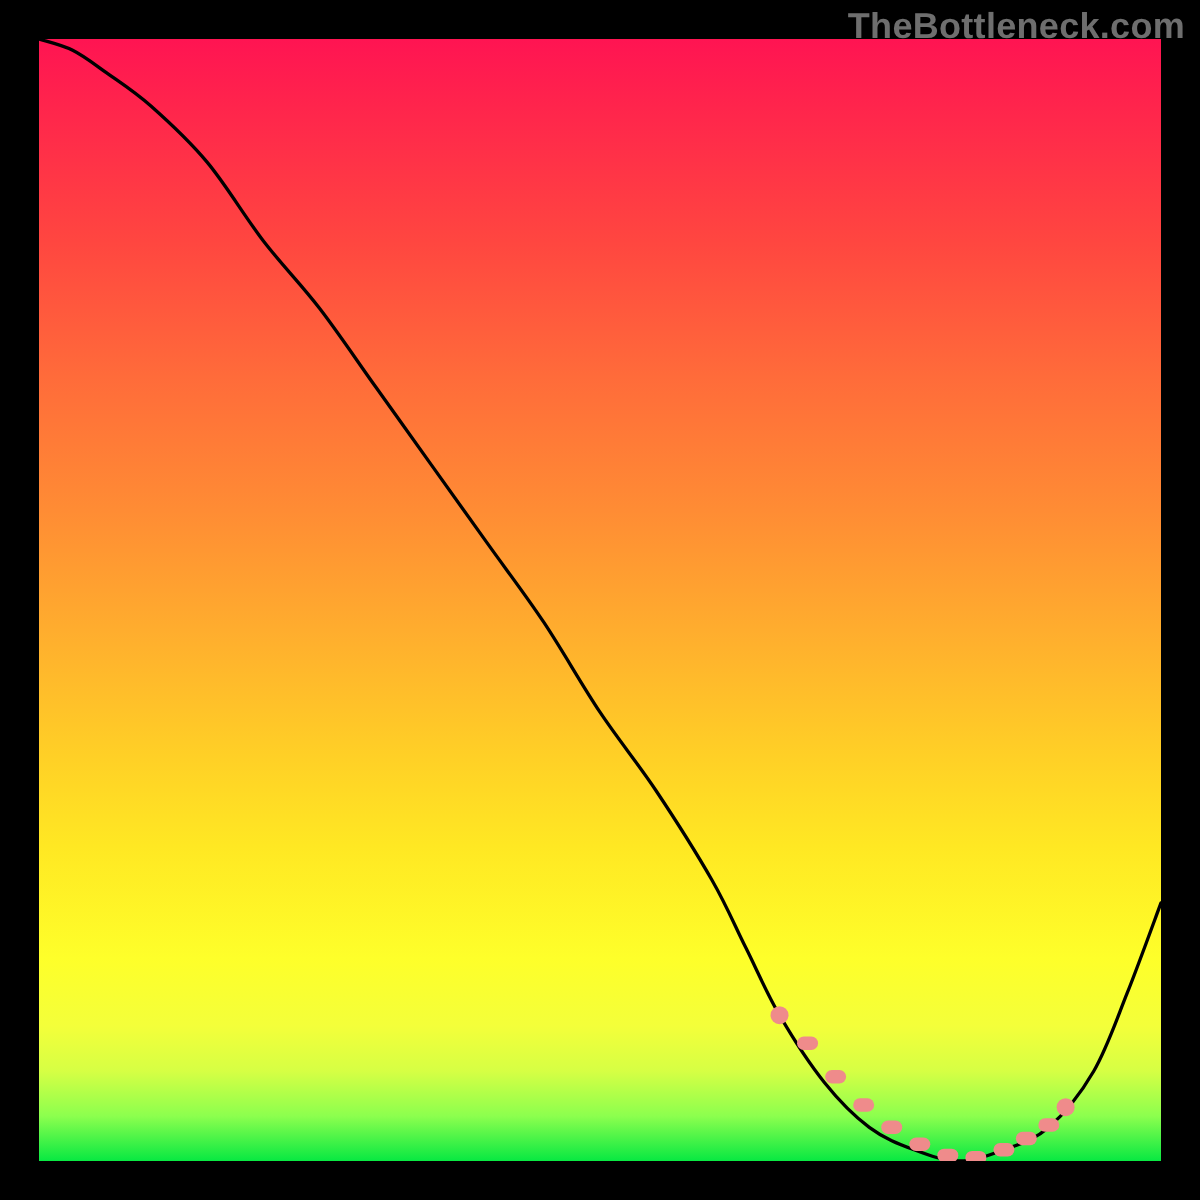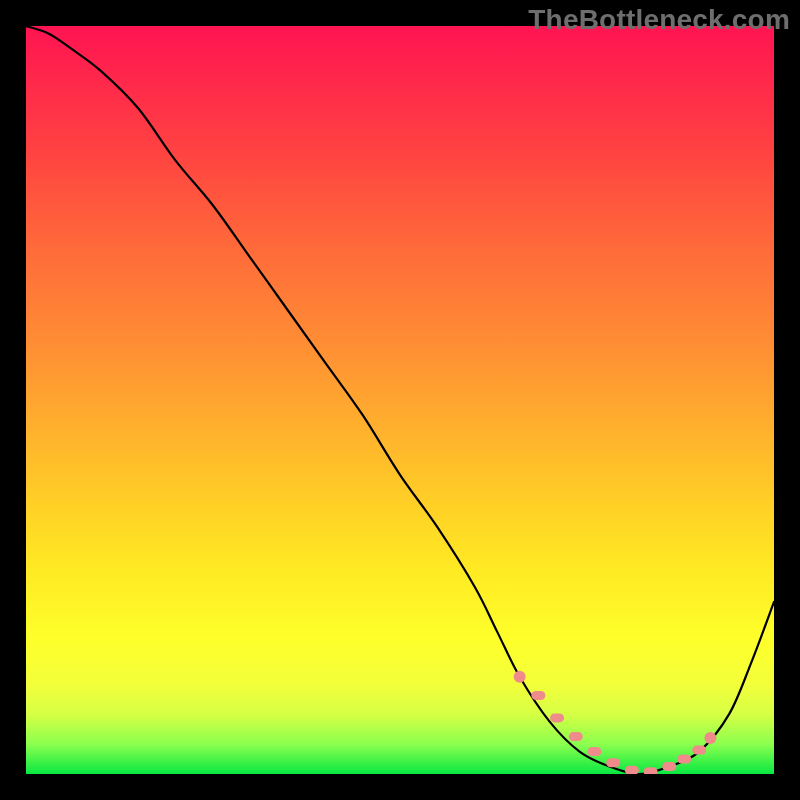--- a/index.html
+++ b/index.html
@@ -15,21 +15,21 @@
     position: relative;
     width: 800px;
     height: 800px;
     background: #000;
   }
   .attribution {
     position: absolute;
     top: 4px;
     right: 10px;
     color: #6e6e6e;
-    font-size: 28px;
+    font-size: 24px;
     font-weight: 600;
     letter-spacing: 0.2px;
     z-index: 10;
   }
   .plot-area {
     position: absolute;
     left: 26px;
     top: 26px;
     width: 748px;
     height: 748px;

